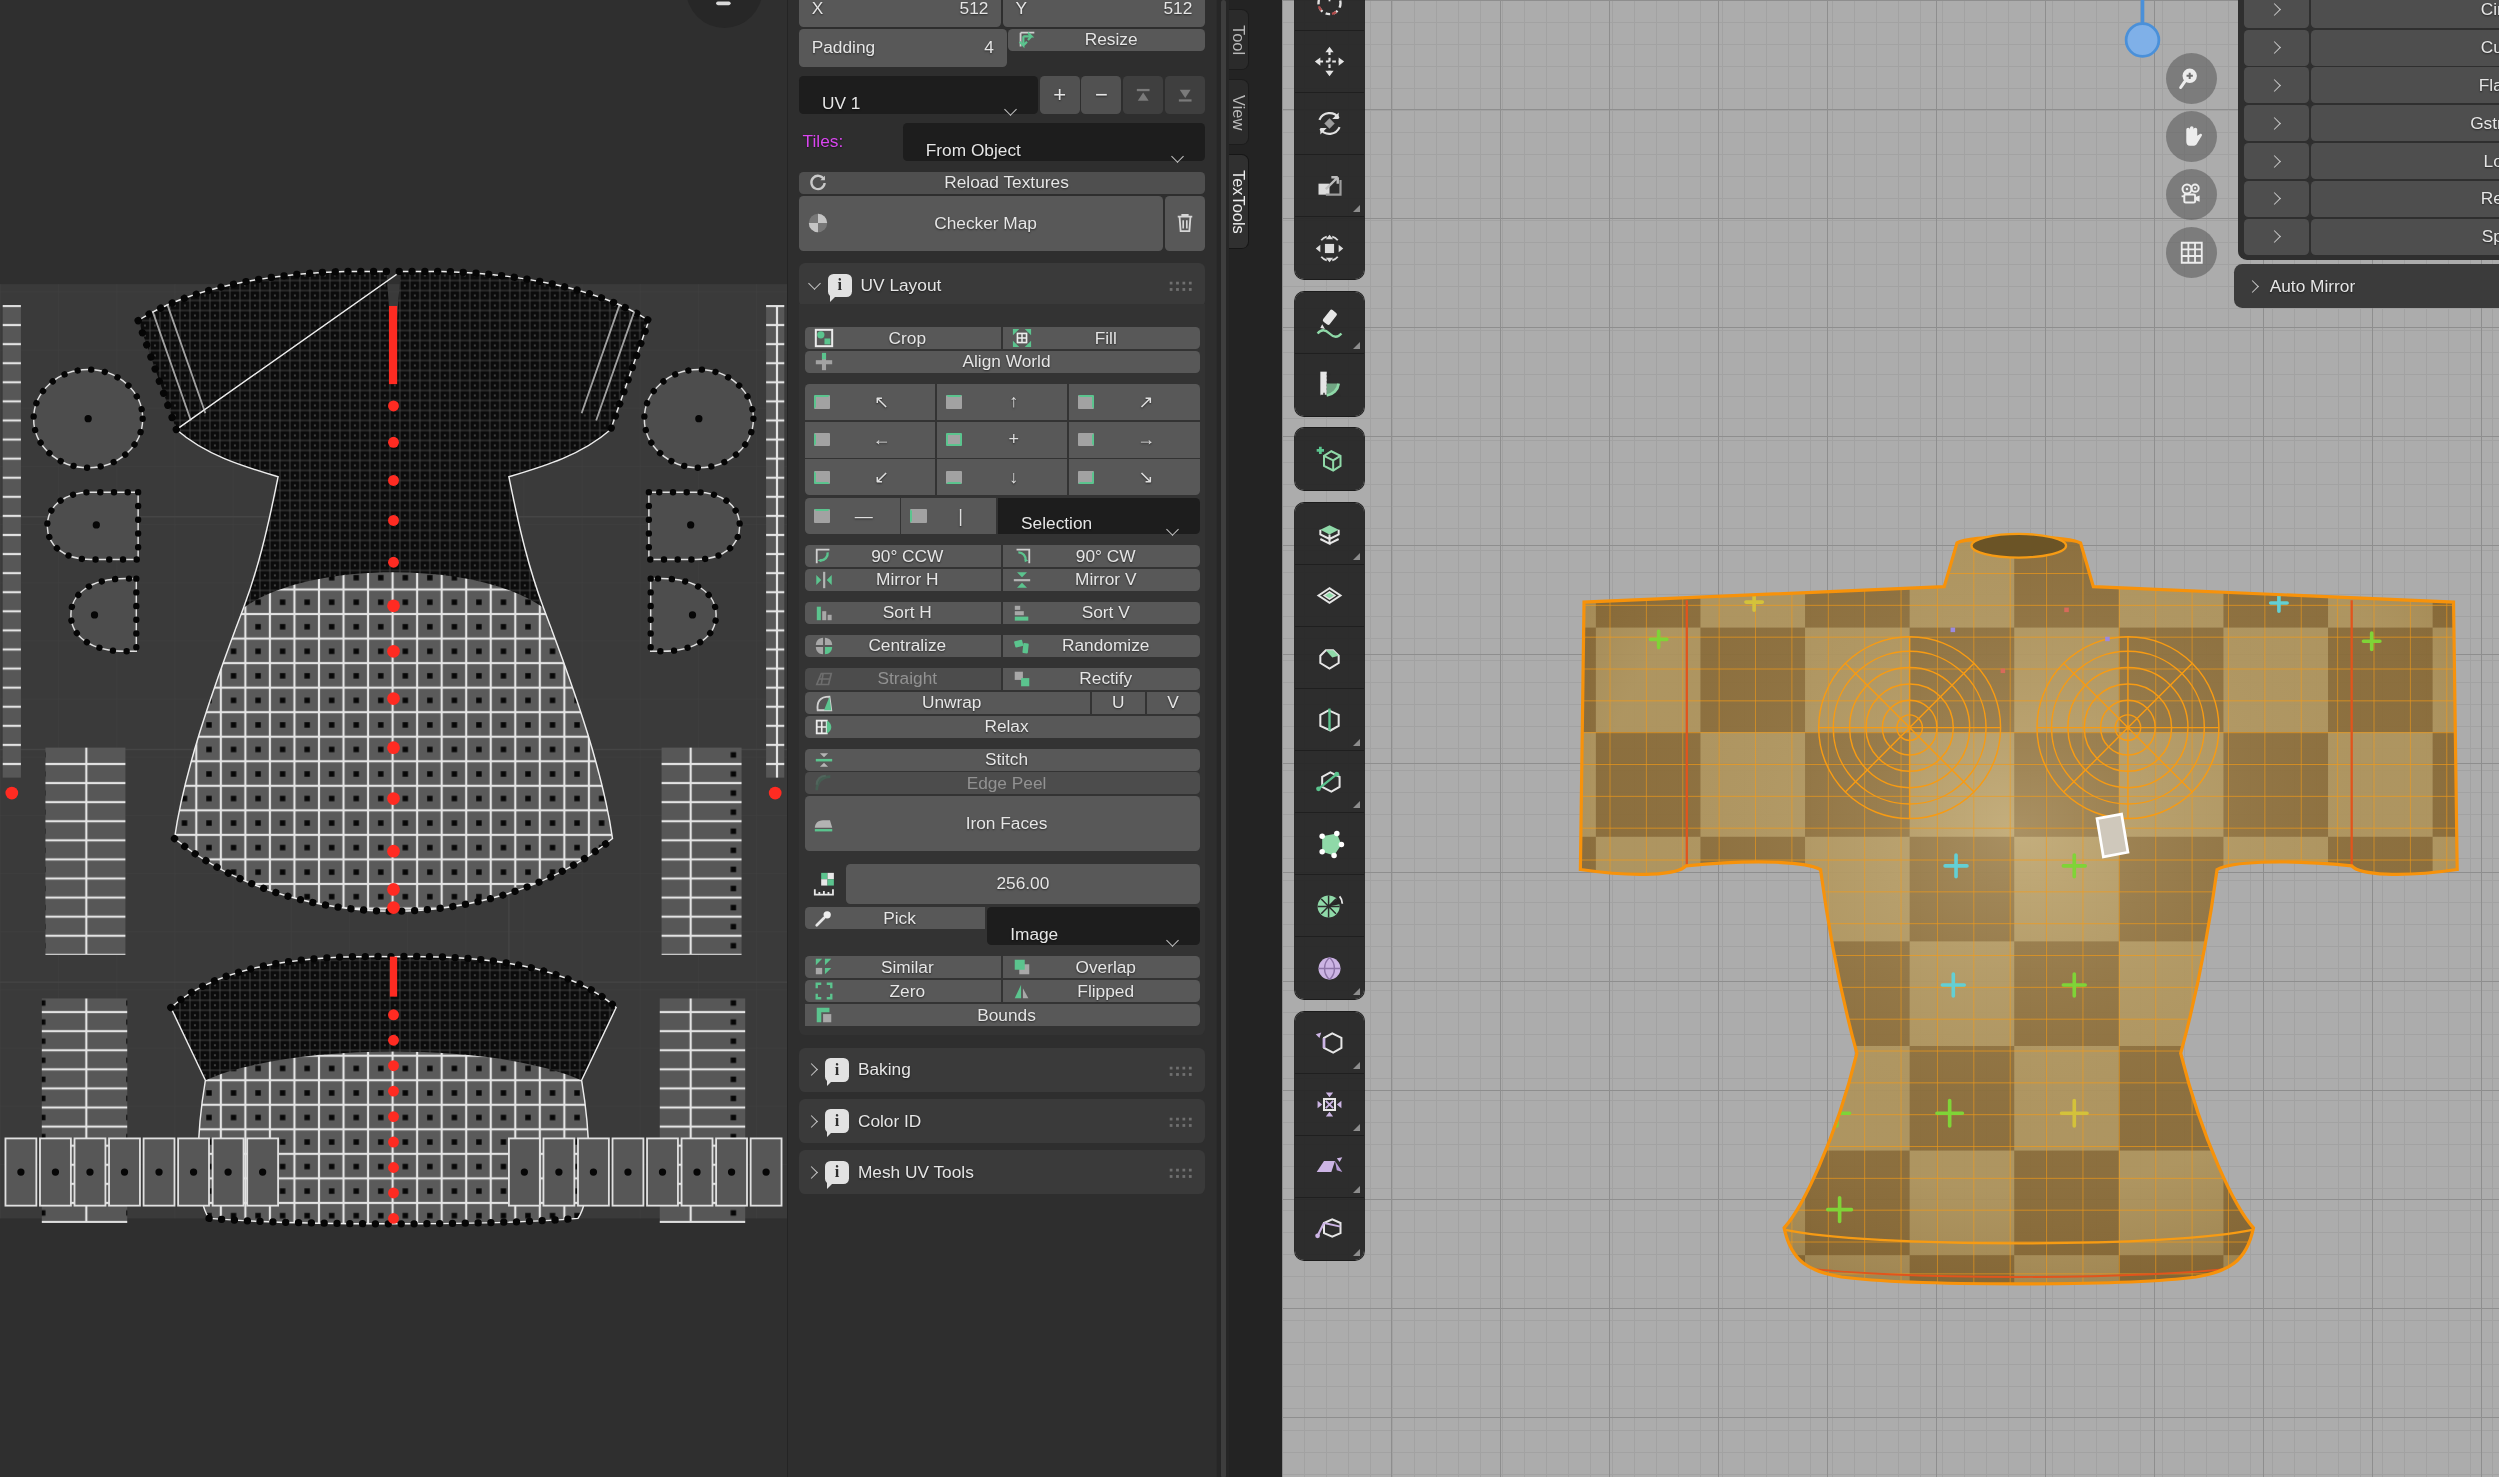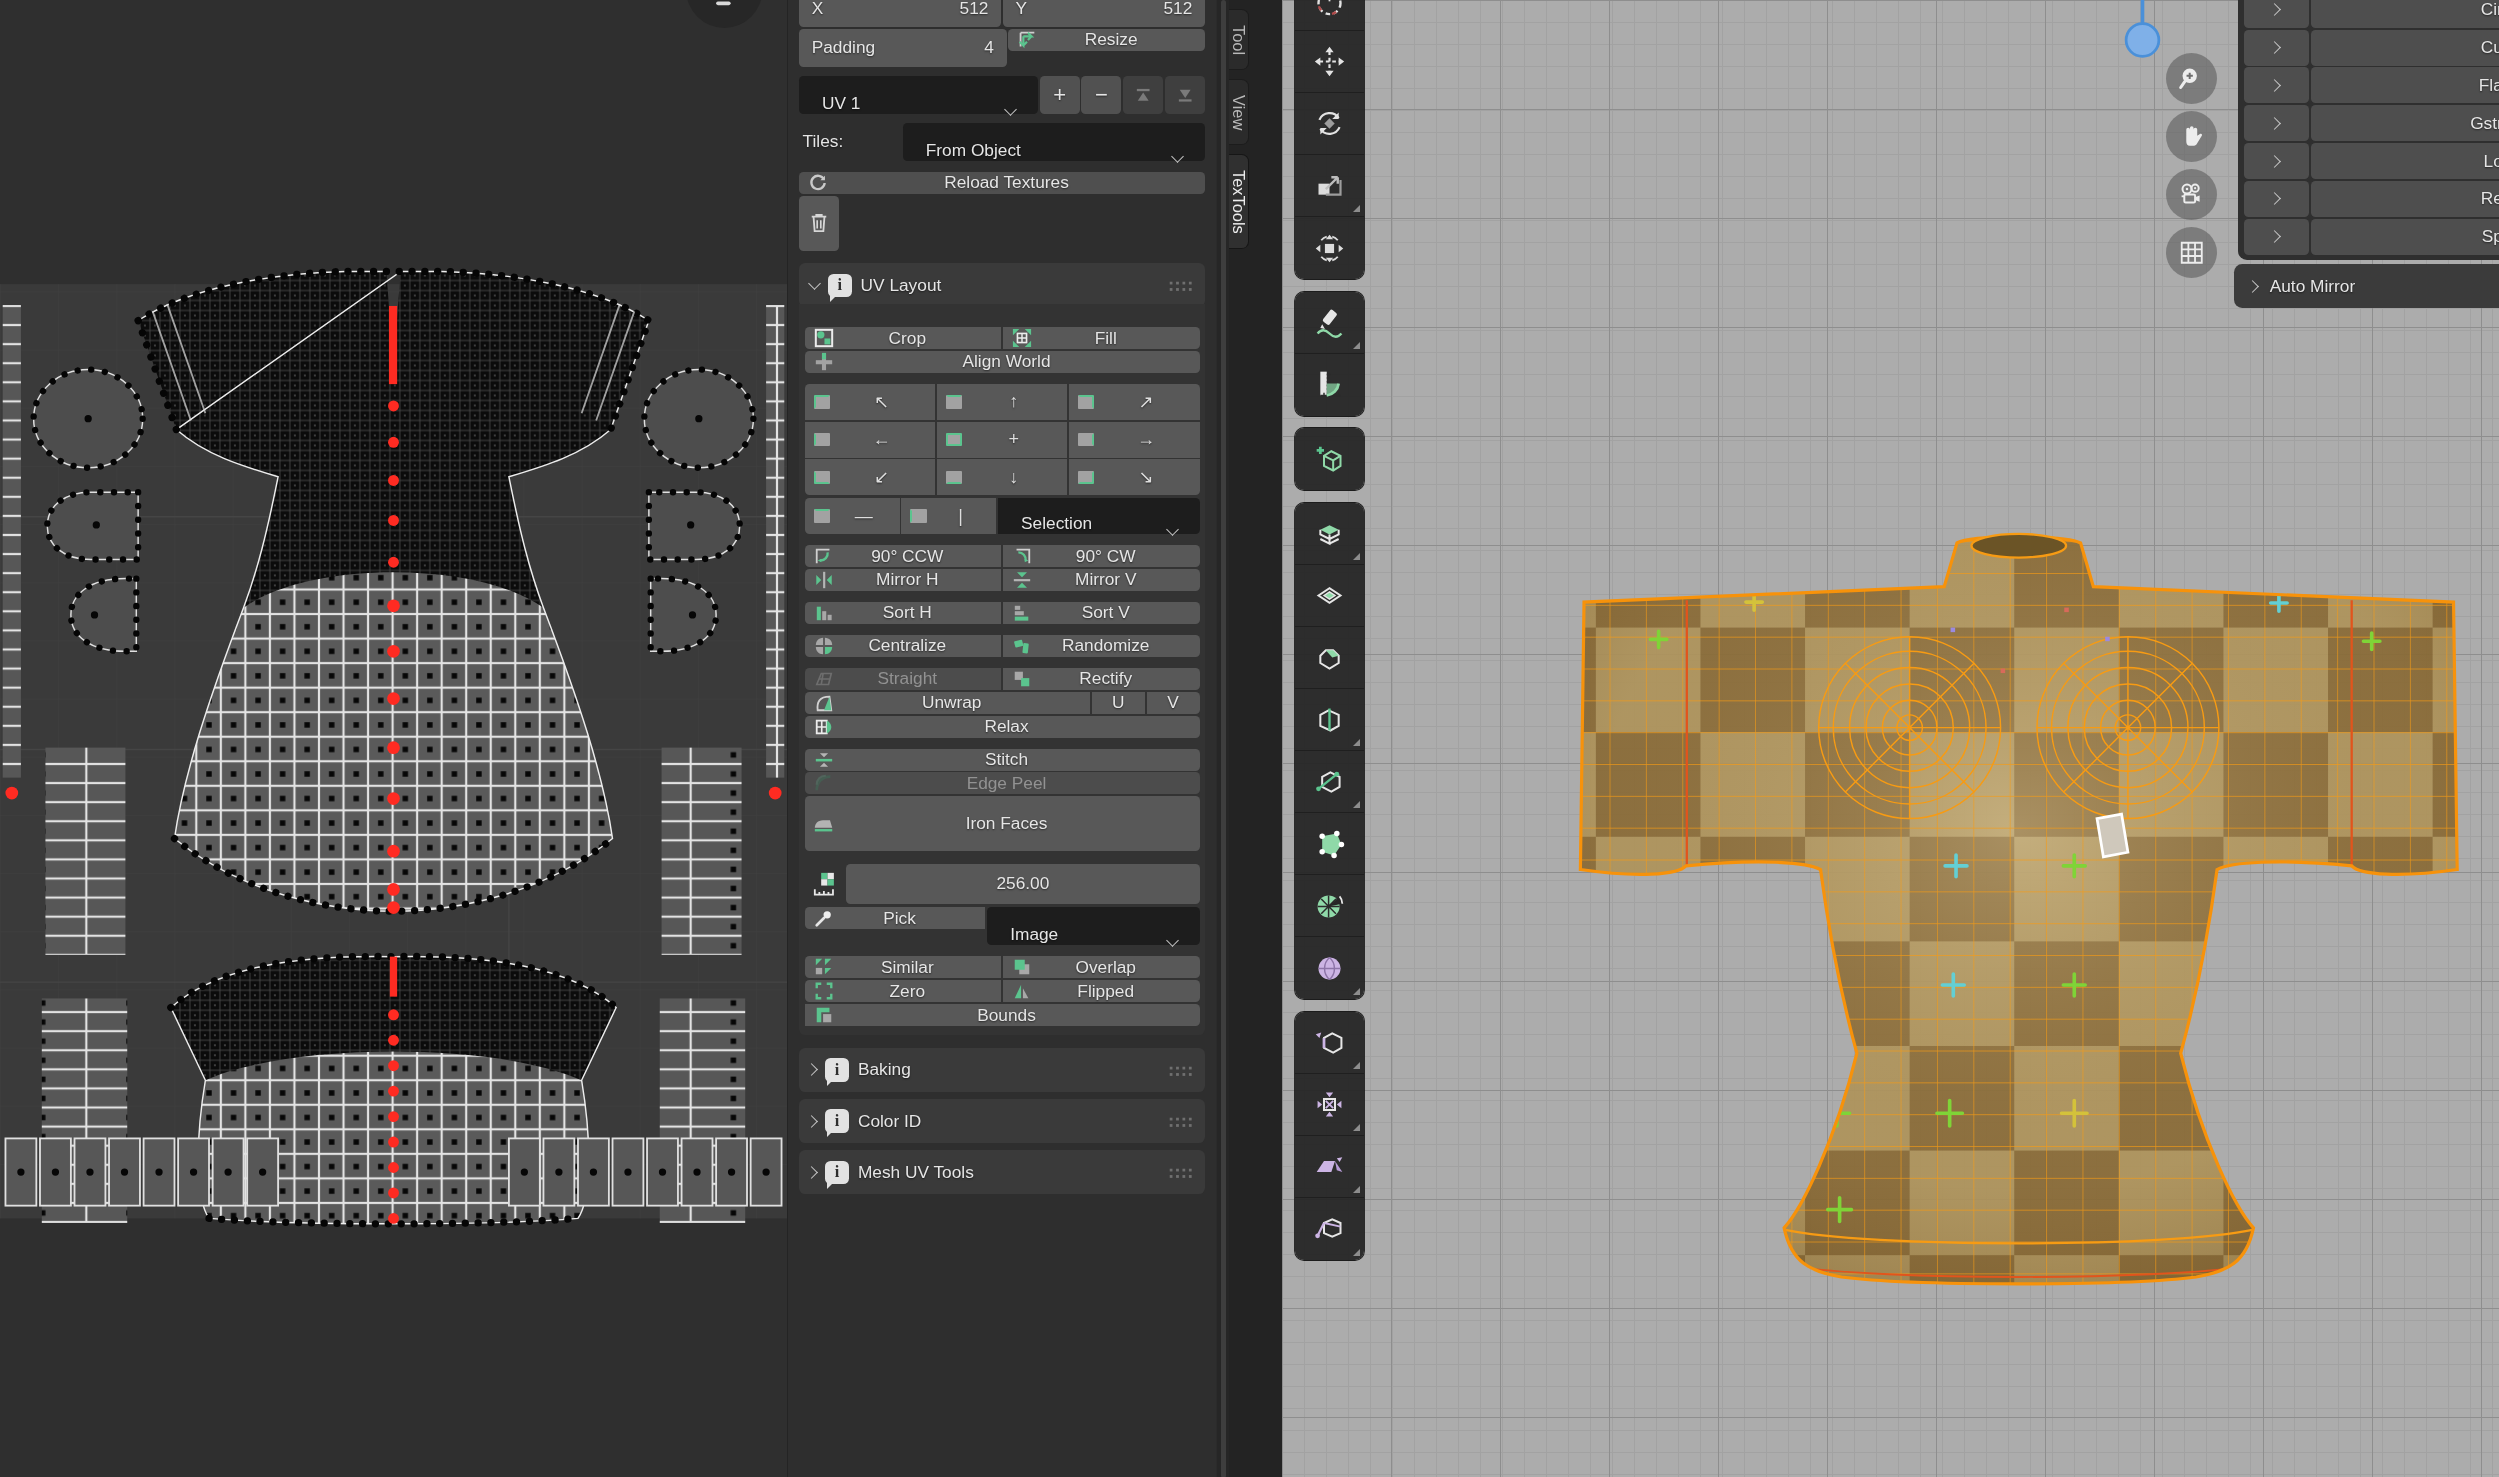--- a/index.html
+++ b/index.html
@@ -42,21 +42,21 @@
   .joined>.btn:last-child{border-radius:0 4.5px 4.5px 0}
   .dd{flex:1;display:flex;align-items:flex-end;height:38px;background:var(--dd);border-radius:4.5px;padding:0 23px;cursor:default}
   .dd .lbl{flex:1}
   .numcell{flex:1;display:flex;align-items:center;height:38px;background:var(--btn);border-radius:4.5px;padding:0 12.7px}
   .numcell .name{flex:1}
   .chev{width:9px;height:9px;border-right:1.8px solid #c9c9c9;border-bottom:1.8px solid #c9c9c9;
     transform:rotate(45deg);margin-top:-3.6px;flex:0 0 auto}
   .chev.r{transform:rotate(-45deg);margin-top:0;margin-left:-2.7px}
   .sq{flex:0 0 40px;display:flex;align-items:center;justify-content:center;height:38px;background:#515151;border-radius:4.5px}
   .sq.dim{background:#3f3f3f}
-  .label-cell{flex:0 0 102px;display:flex;align-items:center;padding-left:3.6px;color:#e5e5e5}
+  .label-cell{flex:0 0 102px;display:flex;align-items:center;padding-left:3.6px;color:#d946ef}
 
   .sec{display:flex;align-items:center;gap:9px;height:44px;background:#3a3a3a;border-radius:6.4px;
     padding:0 11px;margin-top:12.7px;cursor:default}
   .sec .title{flex:1}
   .grip{width:27px;height:11.8px;flex:0 0 auto;opacity:.55;
     background:radial-gradient(#9a9a9a 1.5px,transparent 1.6px);background-size:6.4px 6.4px;background-position:0.9px 0.9px}
   .info{width:23.6px;height:23.6px;background:#e2e2e2;border-radius:5.5px;position:relative;flex:0 0 auto;
     display:flex;align-items:center;justify-content:center;color:#2e2e2e;font-weight:bold;font-size:16.4px;font-family:"Liberation Serif",serif}
   .info::after{content:"";position:absolute;left:1.8px;bottom:-4.5px;border:4.5px solid transparent;border-top-color:#e2e2e2;border-left-color:#e2e2e2}
   .secbody{background:#333333;border-radius:0 0 6.4px 6.4px;padding:7.3px 5.5px 9px;margin-top:-3.6px}
@@ -330,20 +330,29 @@
         <span class="ic">
           <svg width="20" height="20" viewBox="0 0 22 22">
               <path d="M17.5 7A7.3 7.3 0 1 0 18.3 11" fill="none" stroke="#c9c9c9" stroke-width="2.6"></path>
           <path d="M18.6 3v5h-5z" fill="#c9c9c9"></path>
             </svg>
         </span>
         <span class="lbl ts">Reload Textures</span>
       </div>
     </div>
     <div class="row">
+      <div class="btn iconpad" style="height:55px">
+        <span class="ic">
+          <svg width="22" height="22" viewBox="0 0 24 24">
+              <circle cx="12" cy="12" r="10" fill="#777"></circle>
+          <path d="M12 2a10 10 0 0 1 10 10H12zM12 22A10 10 0 0 1 2 12h10z" fill="#c4c4c4"></path>
+            </svg>
+        </span>
+        <span class="lbl ts">Checker Map</span>
+      </div>
       <div class="sq" style="height:55px;background:#585858">
         <svg width="20" height="22" viewBox="0 0 22 24">
           <path d="M3 5h16M8 5V3h6v2" fill="none" stroke="#d6d6d6" stroke-width="2"></path>
           <path d="M5 5l1.2 16h9.6L17 5" fill="none" stroke="#d6d6d6" stroke-width="2"></path>
           <path d="M9 9v9M13 9v9" stroke="#d6d6d6" stroke-width="1.8"></path>
           </svg>
       </div>
     </div>
   </div>
 

